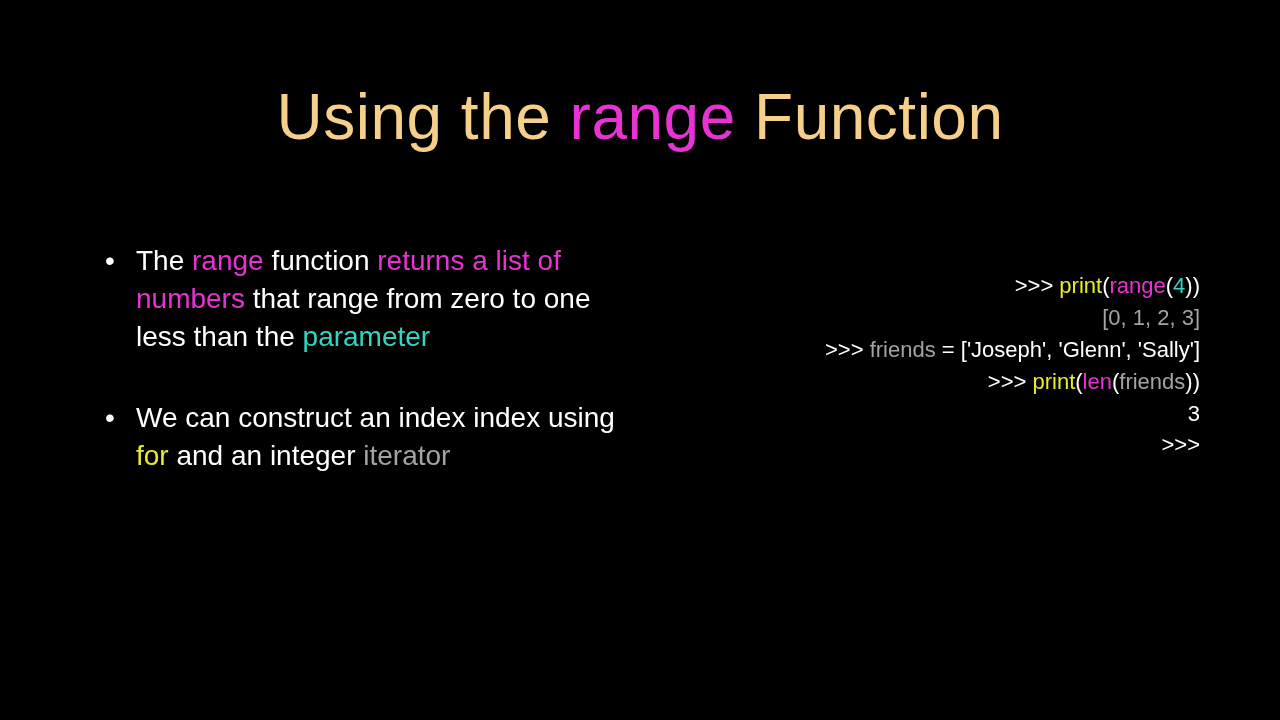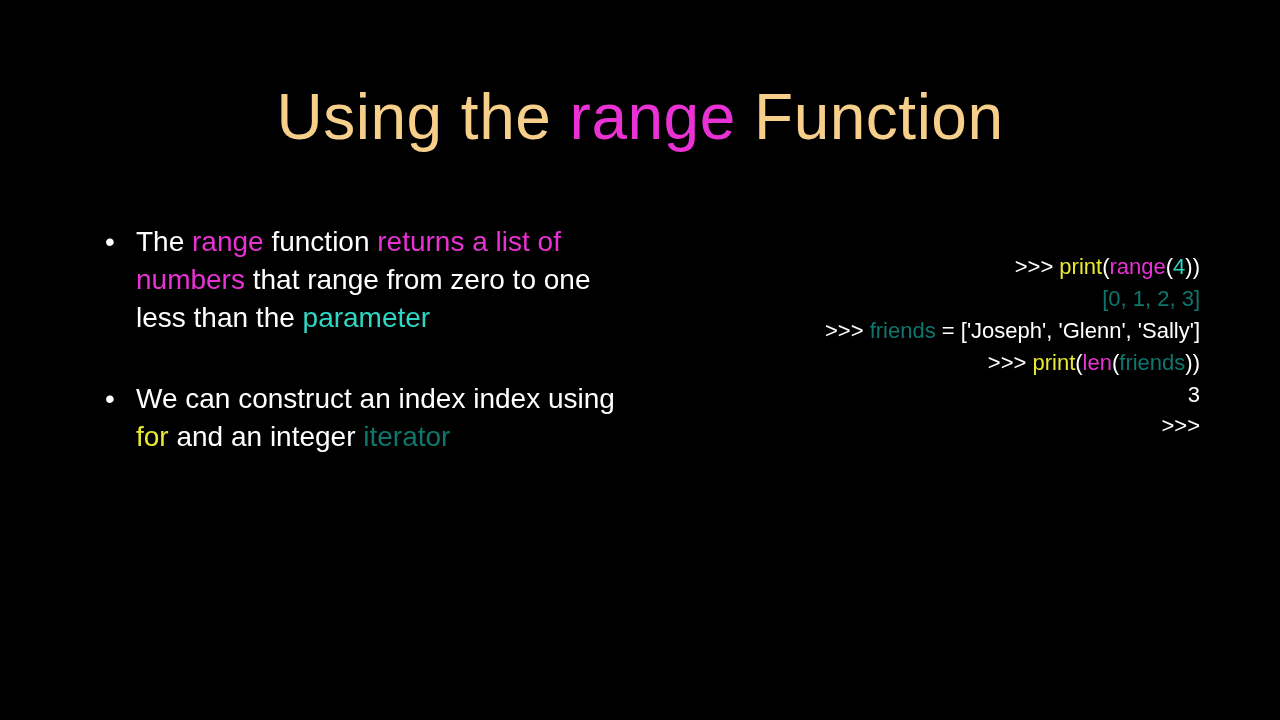--- a/index.html
+++ b/index.html
@@ -23,21 +23,21 @@
     font-size: 64px;
     padding-top: 80px;
     font-weight: 400;
     letter-spacing: 0.5px;
   }
   .title .t-us   { color: #f6d08a; } 
   .title .t-range{ color: #e932d4; } 
   .title .t-fn   { color: #f6d08a; }
   .body {
     display: flex;
-    margin-top: 69px;
+    margin-top: 88px;
     padding: 0 80px 0 80px;
   }
   .left {
     width: 520px;
     padding-left: 20px;
   }
   .right {
     flex: 1;
     padding-left: 10px;
     padding-top: 28px;
@@ -63,21 +63,21 @@
     content: "•";
     position: absolute;
     left: 5px;
     top: 0;
     color: #fff;
     font-size: 28px;
   }
   .c-magenta { color: #e932d4; }
   .c-cyan    { color: #2fd6c4; }
   .c-yellow  { color: #e9e933; }
-  .c-green   { color: #0f766e; }
+  .c-green   { color: #a3a3a3; }
   .code-line { white-space: nowrap; }
 </style>
 </head>
 <body>
 
 <div class="slide">
 
   <div class="title">
     <span class="t-us">Using the </span><span class="t-range">range</span><span class="t-fn"> Function</span>
   </div>

